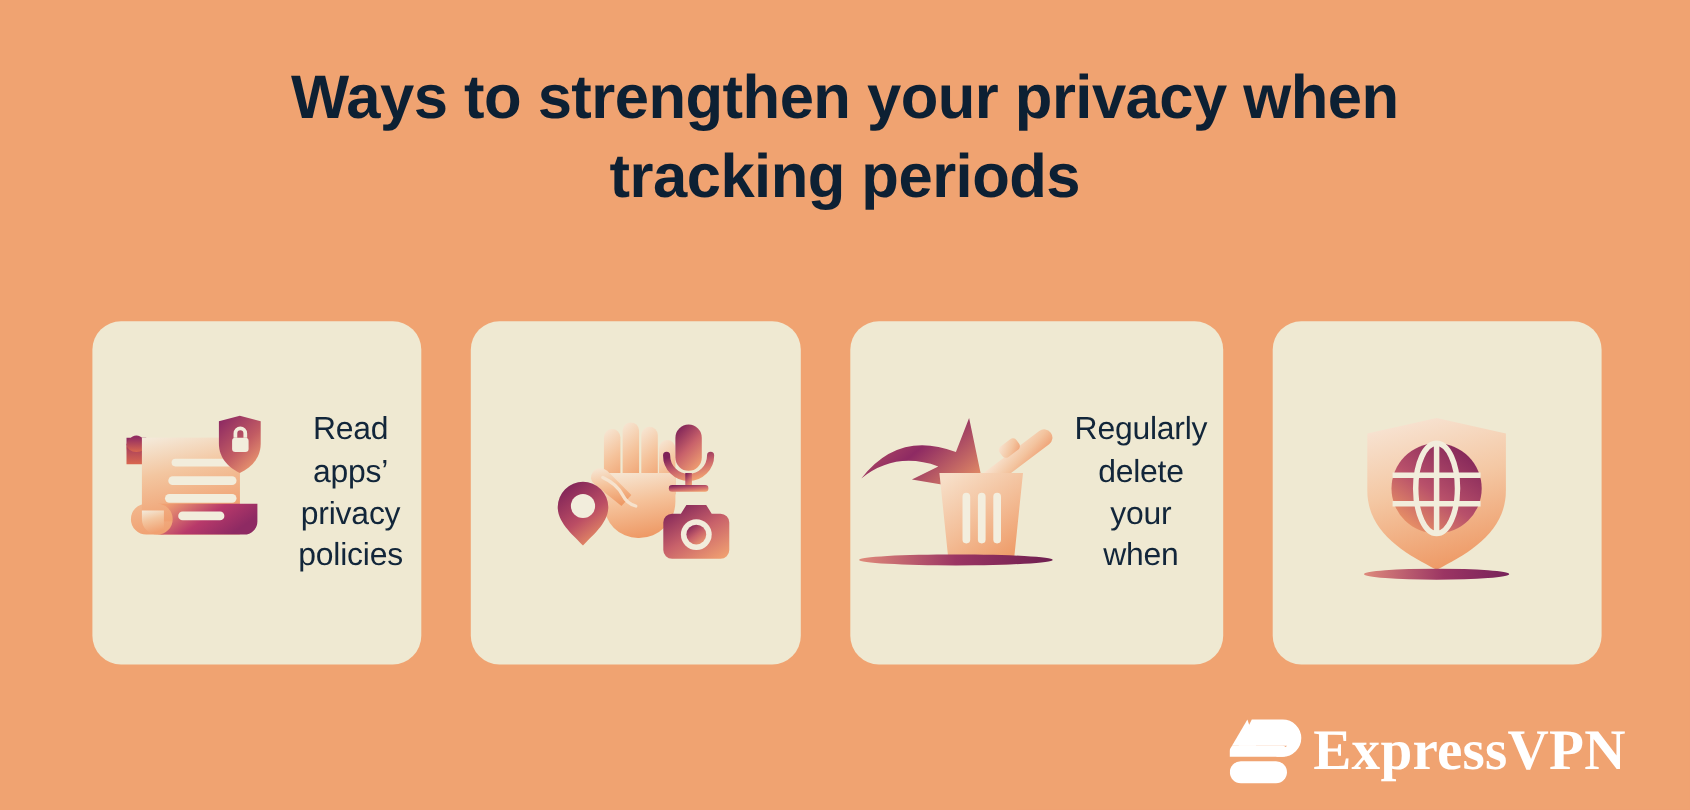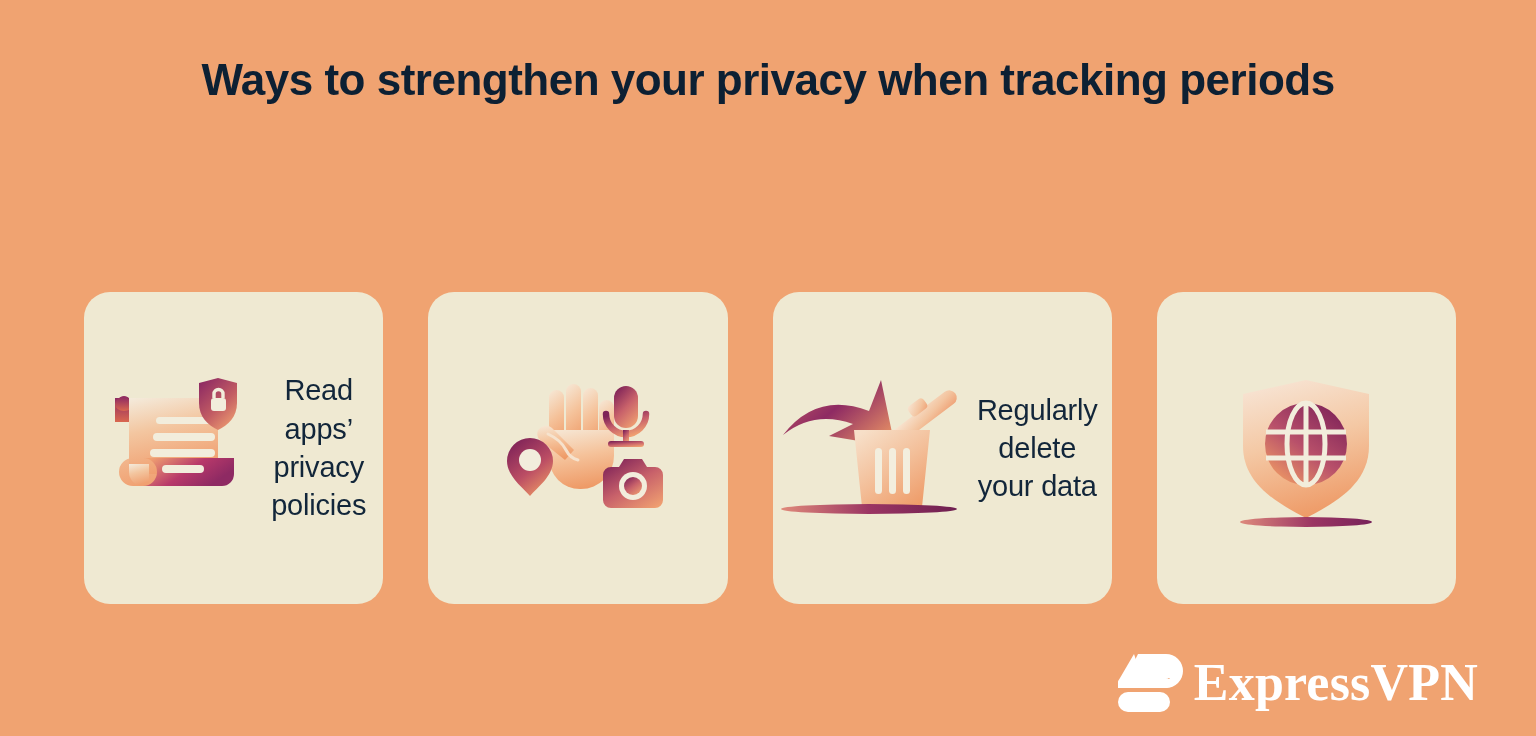--- a/index.html
+++ b/index.html
@@ -16,21 +16,21 @@
   }
 
   
   .title-wrap{
     padding-top:52px;
     text-align:center;
   }
   .title{
     margin:0;
     color:#0D2033;
-    font-size:44px;
+    font-size:56px;
     font-weight:700;
     line-height:1.28;
     letter-spacing:-0.5px;
     max-width:1180px;
     margin:0 auto;
     font-family:"Liberation Sans", sans-serif;
   }
 
   
   .cards{
@@ -233,21 +233,21 @@
 
           <path d="M81 58 h76 l-8 77 a7 7 0 0 1 -7 6 h-46 a7 7 0 0 1 -7 -6 z" fill="url(#c3bin)"></path>
           <rect x="102" y="76" width="7" height="46" rx="3.5" fill="#F3EEDE"></rect>
           <rect x="116" y="76" width="7" height="46" rx="3.5" fill="#F3EEDE"></rect>
           <rect x="130" y="76" width="7" height="46" rx="3.5" fill="#F3EEDE"></rect>
 
           <ellipse cx="96" cy="137" rx="88" ry="5" fill="url(#c3shadow)"></ellipse>
         </svg>
       </div>
       <div class="card-label">Regularly delete
-your data</div>
+your when</div>
     </div>
 
     <div class="card single">
       <div class="card-icon">
         <svg width="175" height="160" viewBox="0 0 175 160" aria-hidden="true">
           <defs>
             <linearGradient id="c4shield" x1="0.3" y1="0" x2="0.55" y2="1">
               <stop offset="0%" stop-color="#F7E3D2"></stop>
               <stop offset="45%" stop-color="#F4C8A4"></stop>
               <stop offset="100%" stop-color="#EE9965"></stop>

